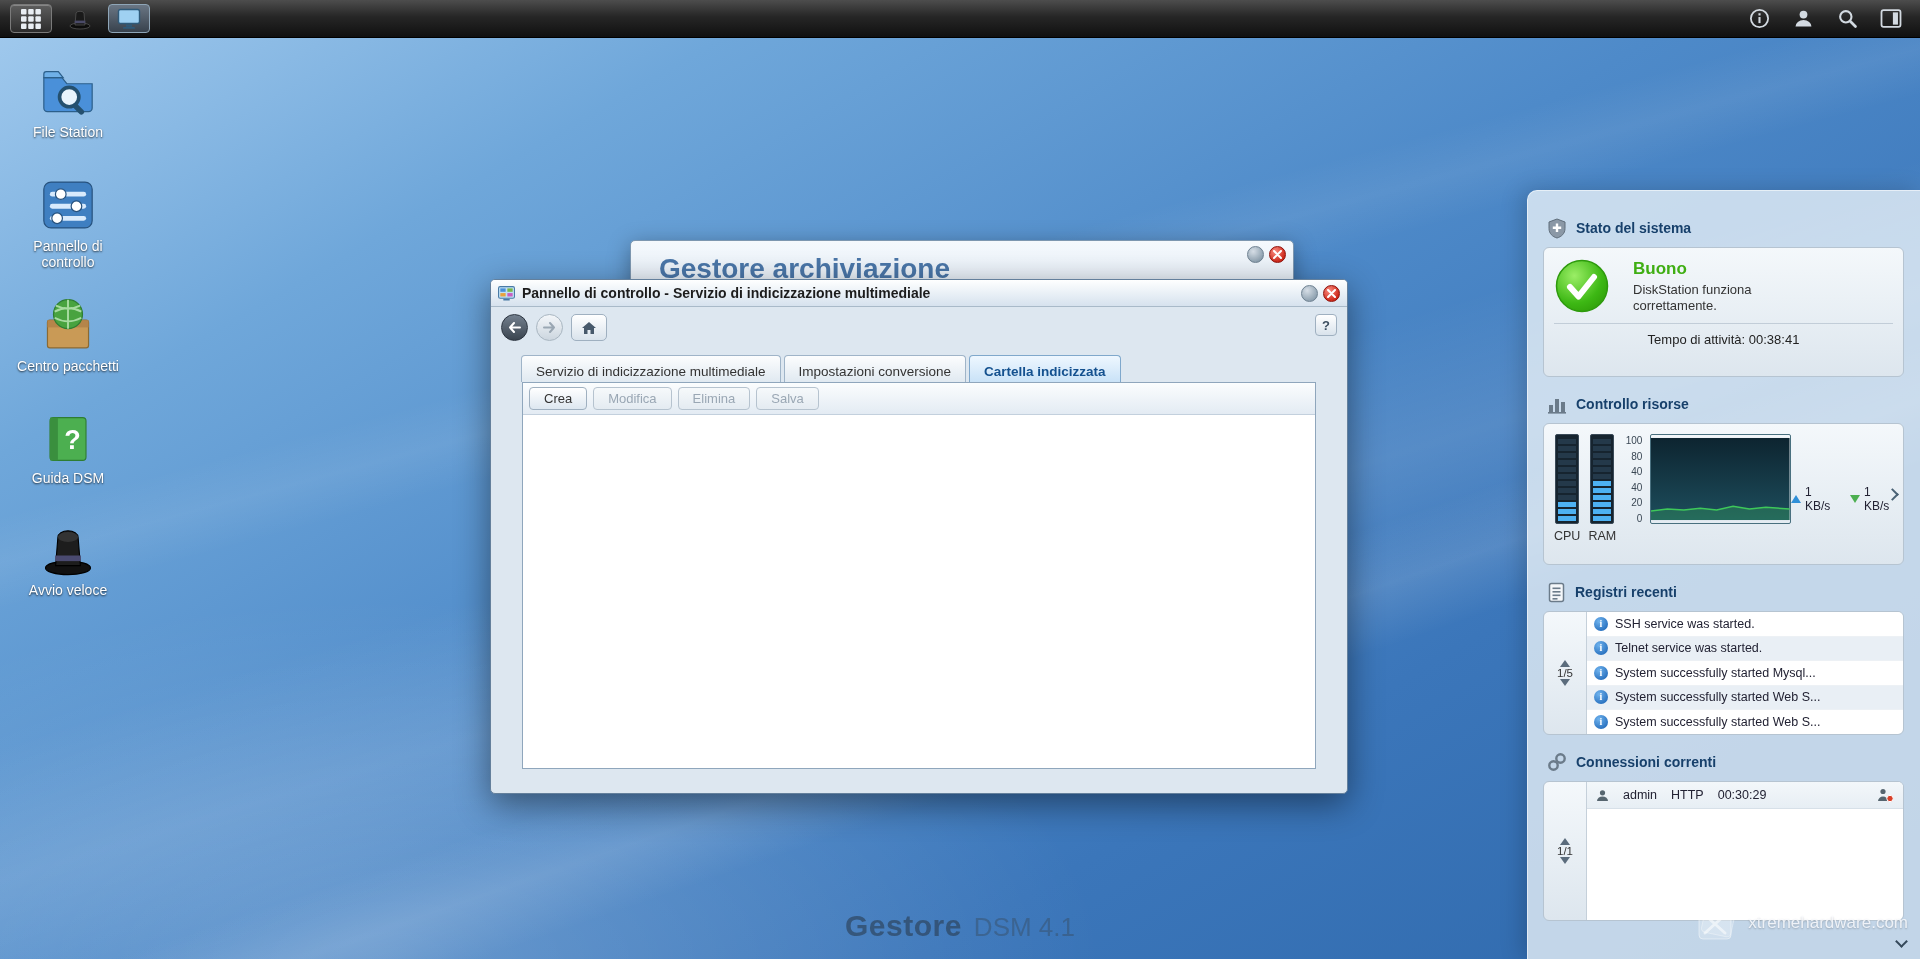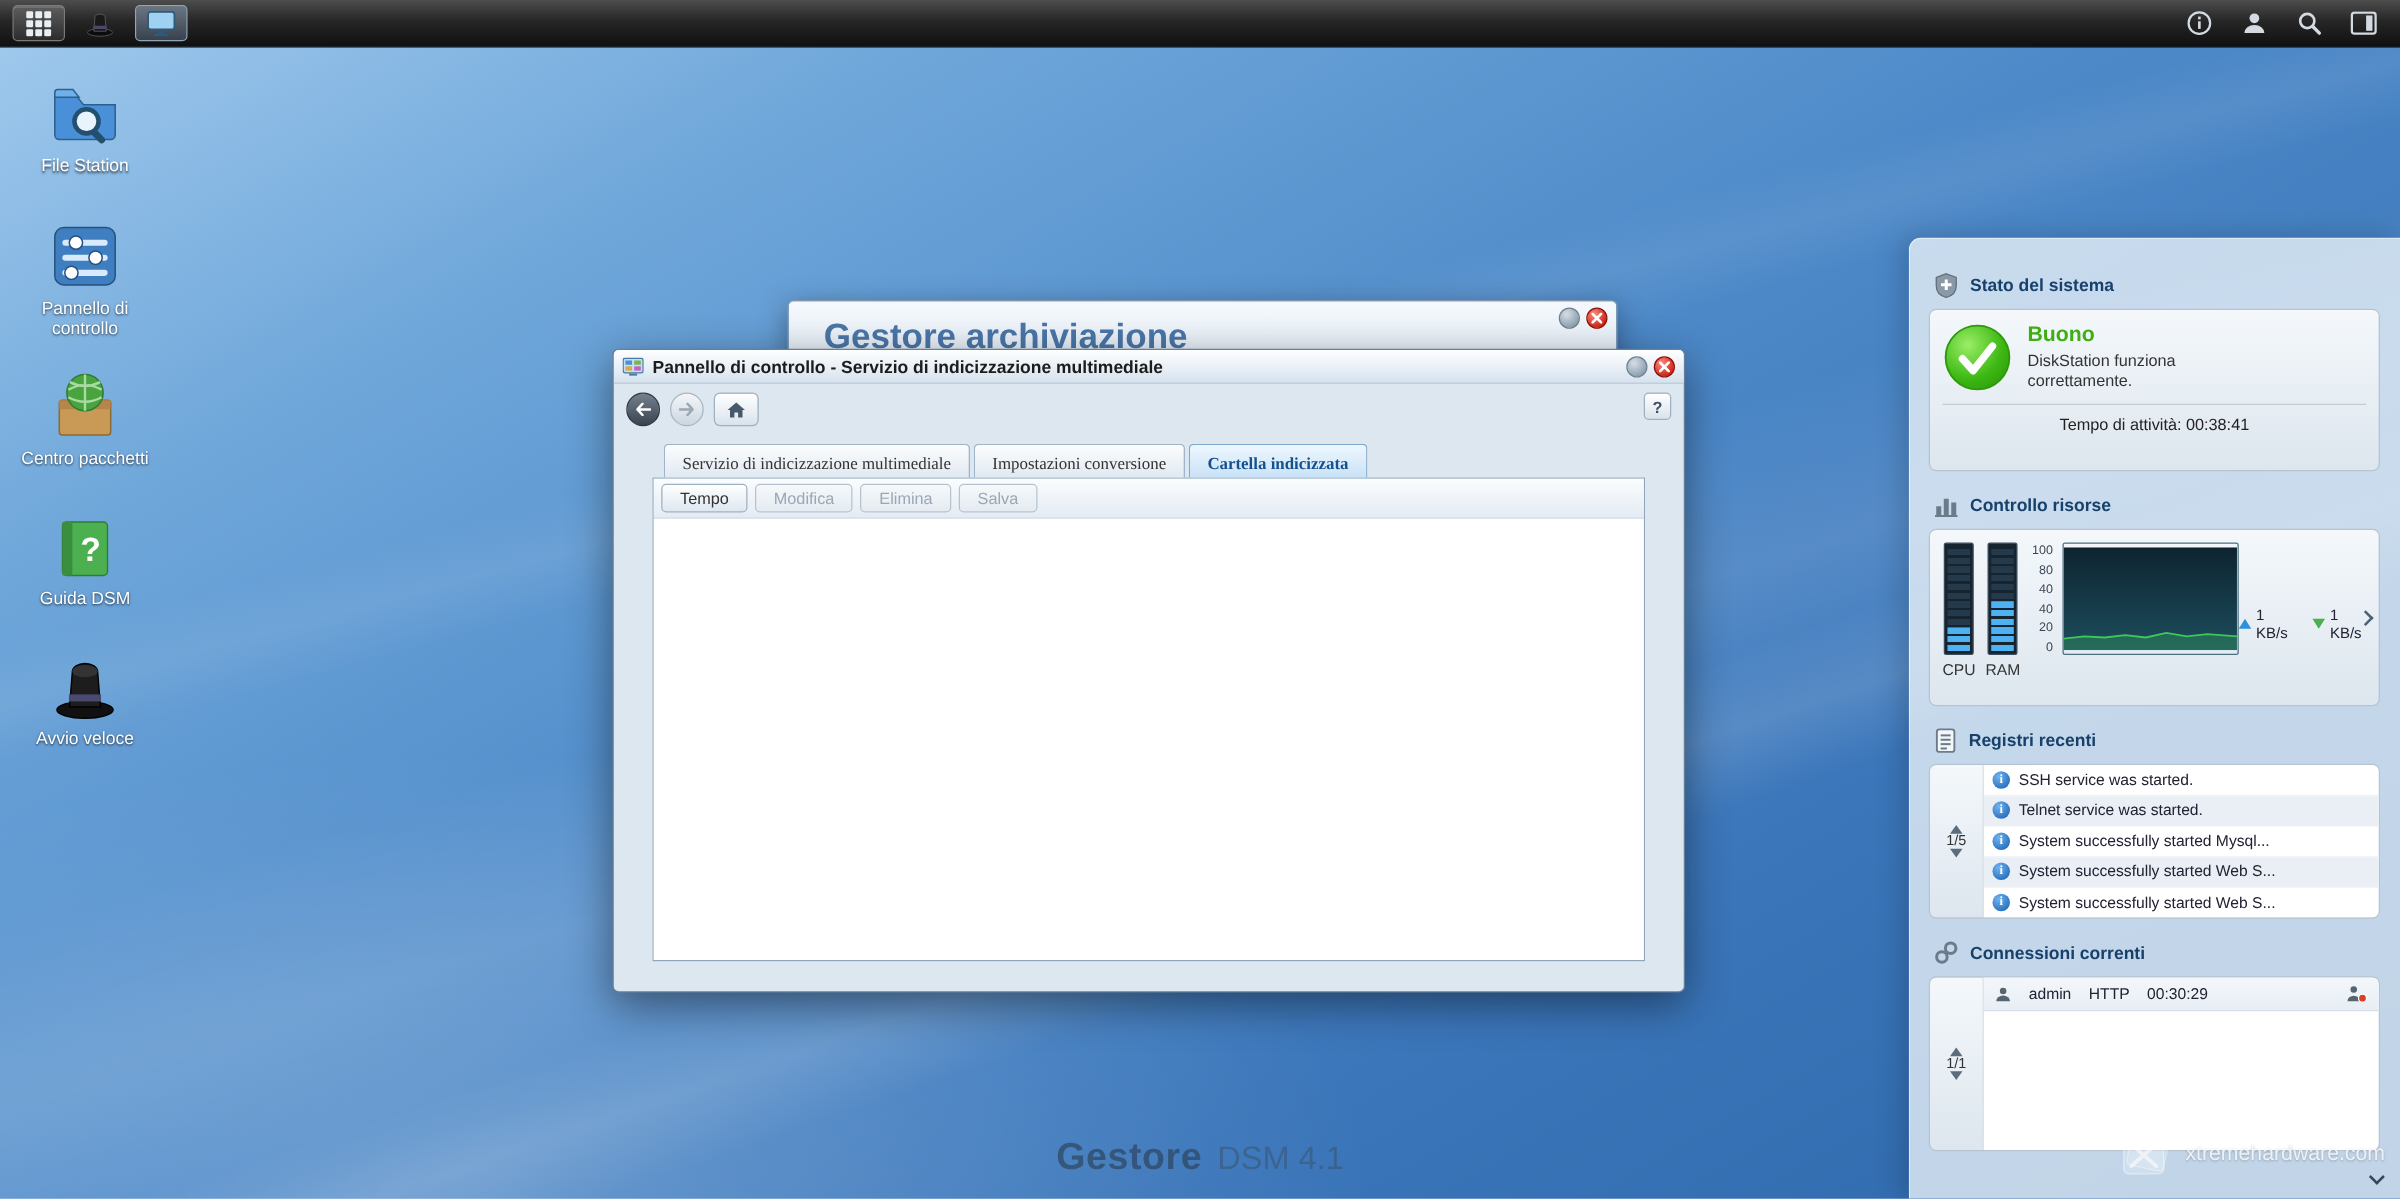--- a/index.html
+++ b/index.html
@@ -65,21 +65,21 @@
   .toolbar { height:48px; flex:0 0 48px; display:flex; align-items:flex-start; padding:7px 10px 0 10px; gap:8px; }
   .nav-circle { width:27px; height:27px; border-radius:50%; display:flex; align-items:center; justify-content:center;
     font-size:15px; font-weight:bold; }
   .nav-back { background:linear-gradient(#73808e,#3a444f); border:1px solid #2c3540; color:#fff; }
   .nav-fwd { background:linear-gradient(#f3f6f9,#ccd6df); border:1px solid #a9b6c1; color:#97a4b0; }
   .nav-home { width:36px; height:27px; border-radius:5px; background:linear-gradient(#ffffff,#d9e3ec);
     border:1px solid #9fb0c0; display:flex; align-items:center; justify-content:center; }
   .help-btn { margin-left:auto; width:22px; height:22px; border-radius:4px;
     background:linear-gradient(#ffffff,#d9e3ec); border:1px solid #9fb0c0;
     font-size:13px; font-weight:bold; color:#3d4f60; }
-  .tabstrip { height:27px; flex:0 0 27px; display:flex; padding-left:40px; position:relative; z-index:2;font-family:Liberation Serif, serif; }
+  .tabstrip { height:27px; flex:0 0 27px; display:flex; padding-left:30px; position:relative; z-index:2; }
   .tab { padding:4px 14px 0 14px; margin-right:3px; font-size:13.5px; color:#333;
     background:linear-gradient(#fcfdfe,#e0e9f1); border:1px solid #9fb4c8; border-bottom:none;
     border-radius:4px 4px 0 0; white-space:nowrap; }
   .tab.active { background:linear-gradient(#eef7ff,#c9e2f7); color:#14518f; font-weight:bold;
     border-color:#7fa8cc; }
   .content { flex:1; margin:0 31px 24px 31px; background:#fff; border:1px solid #8fa6bc;
     display:flex; flex-direction:column; position:relative; z-index:1; }
   .btnbar { height:32px; flex:0 0 32px; background:linear-gradient(#fbfdfe,#e3ebf3);
     border-bottom:1px solid #c3d0dd; display:flex; align-items:center; padding:0 6px; gap:6px; }
   .sbtn { font-size:13px; padding:3px 14px; border:1px solid #9fb0c0; border-radius:4px;
@@ -95,21 +95,21 @@
   
   .widgets { position:absolute; right:0; top:190px; bottom:0; width:393px; z-index:20;
     background:rgba(236,243,249,0.78); border-left:1px solid rgba(255,255,255,0.55);
     border-top:1px solid rgba(255,255,255,0.55); border-top-left-radius:10px;
     box-shadow:-5px 0 22px rgba(0,0,0,0.18); padding:26px 16px 0 15px; }
   .w-header { display:flex; align-items:center; gap:9px; margin:0 0 8px 4px; height:22px; }
   .w-header .w-title { font-size:14px; font-weight:bold; color:#17406b; }
   .card { background:linear-gradient(#f4f8fb,#dde6ee); border:1px solid #b6c4d1; border-radius:6px; }
 
   .status-card { min-height:130px; padding:10px 10px 6px 10px; margin-bottom:16px; }
-  .status-top { display:flex; gap:12px; align-items:flex-start; }
+  .status-top { display:flex; gap:23px; align-items:flex-end; }
   .status-txt .good { font-size:17px; font-weight:bold; color:#3fae13; margin-bottom:3px; }
   .status-txt .desc { font-size:13px; color:#333; line-height:1.25; max-width:200px; }
   .status-sep { border-top:1px solid #c2cdd8; margin:9px 0 0 0; }
   .uptime { text-align:center; font-size:13px; color:#222; padding:8px 0 4px 0; }
 
   .res-card { height:142px; padding:10px 8px 8px 10px; display:flex; gap:8px; position:relative; margin-bottom:16px; }
   .gauge-block { display:flex; flex-direction:column; align-items:center; width:30px; }
   .gauge { width:24px; height:90px; background:#16242f; border:1px solid #3a4a58; border-radius:2px;
     position:relative; overflow:hidden; }
   .gauge::before { content:""; position:absolute; inset:2px;
@@ -339,21 +339,21 @@
     </div>
 
     <div class="tabstrip">
       <button class="tab">Servizio di indicizzazione multimediale</button>
       <button class="tab">Impostazioni conversione</button>
       <button class="tab active">Cartella indicizzata</button>
     </div>
 
     <div class="content">
       <div class="btnbar">
-        <button class="sbtn">Tempo</button>
+        <button class="sbtn">Crea</button>
         <button class="sbtn disabled">Modifica</button>
         <button class="sbtn disabled">Elimina</button>
         <button class="sbtn disabled">Salva</button>
       </div>
       <div class="tbody"></div>
     </div>
   </div>
 
   <div class="widgets">
 

